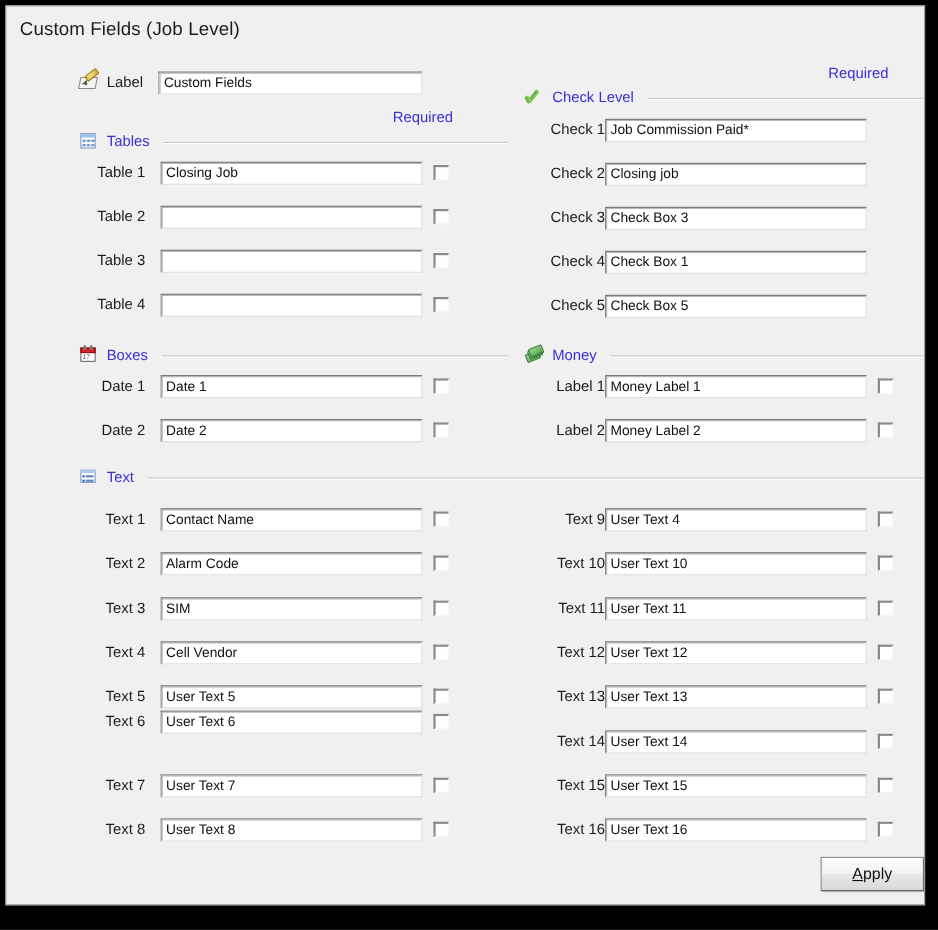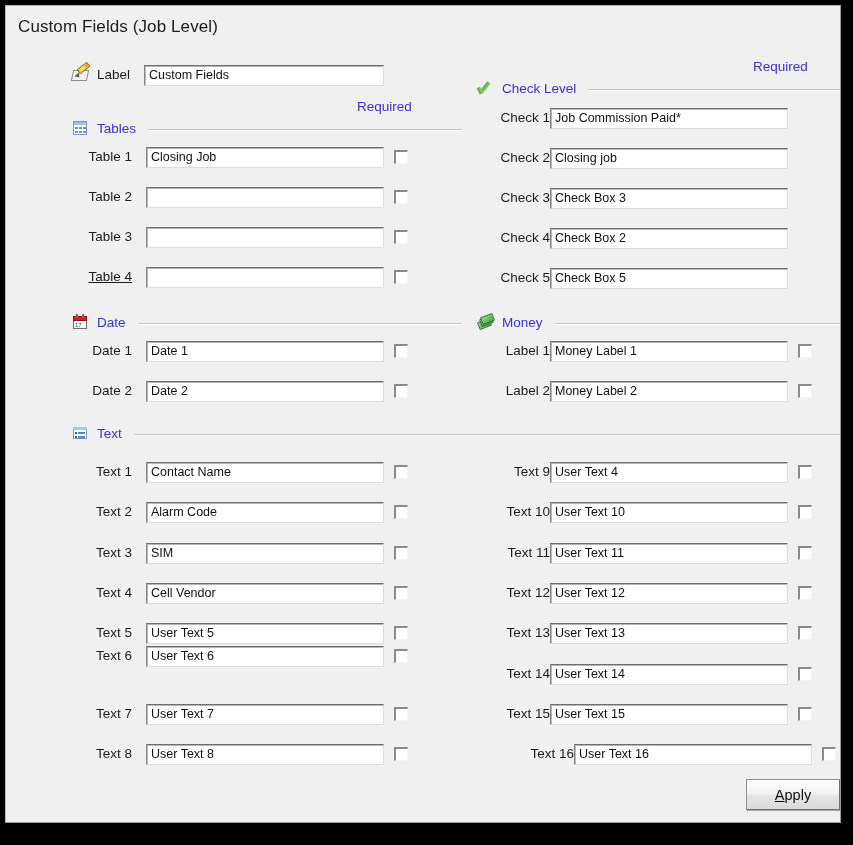--- a/index.html
+++ b/index.html
@@ -327,21 +327,21 @@
           <div class="row-label" style="width: 126px;">Table 2</div>
           <div class="tfield" style="left: 140px; width: 238px;"></div>
           <div class="cbox" style="left: 388px;"></div>
         </div>
         <div class="row" style="left: 0px; top: 221px; width: 418px;">
           <div class="row-label" style="width: 126px;">Table 3</div>
           <div class="tfield" style="left: 140px; width: 238px;"></div>
           <div class="cbox" style="left: 388px;"></div>
         </div>
         <div class="row" style="left: 0px; top: 261px; width: 418px;">
-          <div class="row-label" style="width: 126px; text-decoration: underline;">Table 4</div>
+          <div class="row-label" style="width: 126px;">Table 4</div>
           <div class="tfield" style="left: 140px; width: 238px;"></div>
           <div class="cbox" style="left: 388px;"></div>
         </div>
       </div>
 
     <div class="required" style="left:747px; top:53px;">Required</div>
 
     <div class="sect" style="left:435px; top:72px; width:395px;">
       <span class="ico ico-check">
         <span class="stem"></span>
@@ -359,37 +359,37 @@
         <div class="row" style="left: 430px; top: 142px; width: 392px;">
           <div class="row-label" style="width: 114px;">Check 2</div>
           <div class="tfield" style="left: 114px; width: 238px;">Closing job</div>
         </div>
         <div class="row" style="left: 430px; top: 182px; width: 392px;">
           <div class="row-label" style="width: 114px;">Check 3</div>
           <div class="tfield" style="left: 114px; width: 238px;">Check Box 3</div>
         </div>
         <div class="row" style="left: 430px; top: 222px; width: 392px;">
           <div class="row-label" style="width: 114px;">Check 4</div>
-          <div class="tfield" style="left: 114px; width: 238px;">Check Box 2</div>
+          <div class="tfield" style="left: 114px; width: 238px;">Check Box 1</div>
         </div>
         <div class="row" style="left: 430px; top: 262px; width: 392px;">
           <div class="row-label" style="width: 114px;">Check 5</div>
           <div class="tfield" style="left: 114px; width: 238px;">Check Box 5</div>
         </div>
       </div>
 
     <div class="sect" style="left:30px; top:306px; width:390px;">
       <span class="ico ico-date">
         <span class="body"></span>
           <span class="top"></span>
         <span class="ring" style="left:4px;"></span>
         <span class="ring" style="left:10px;"></span>
         <span class="num">17</span>
       </span>
-      <span class="sect-label">Date</span>
+      <span class="sect-label">Boxes</span>
       <span class="sect-rule"></span>
     </div>
 
     <div id="date-rows">
         <div class="row" style="left: 0px; top: 335px; width: 418px;">
           <div class="row-label" style="width: 126px;">Date 1</div>
           <div class="tfield" style="left: 140px; width: 238px;">Date 1</div>
           <div class="cbox" style="left: 388px;"></div>
         </div>
         <div class="row" style="left: 0px; top: 375px; width: 418px;">
@@ -506,21 +506,21 @@
         <div class="row" style="left: 430px; top: 657.5px; width: 392px;">
           <div class="row-label" style="width: 114px;">Text 14</div>
           <div class="tfield" style="left: 114px; width: 238px;">User Text 14</div>
           <div class="cbox" style="left: 362px;"></div>
         </div>
         <div class="row" style="left: 430px; top: 697.8px; width: 392px;">
           <div class="row-label" style="width: 114px;">Text 15</div>
           <div class="tfield" style="left: 114px; width: 238px;">User Text 15</div>
           <div class="cbox" style="left: 362px;"></div>
         </div>
-        <div class="row" style="left: 454px; top: 738.1px; width: 392px;">
+        <div class="row" style="left: 430px; top: 738.1px; width: 392px;">
           <div class="row-label" style="width: 114px;">Text 16</div>
           <div class="tfield" style="left: 114px; width: 238px;">User Text 16</div>
           <div class="cbox" style="left: 362px;"></div>
         </div>
       </div>
 
     <div class="btn" style="left:740px; top:773px;">
       <span class="accel">A</span>
         <span>pply</span>
     </div>

